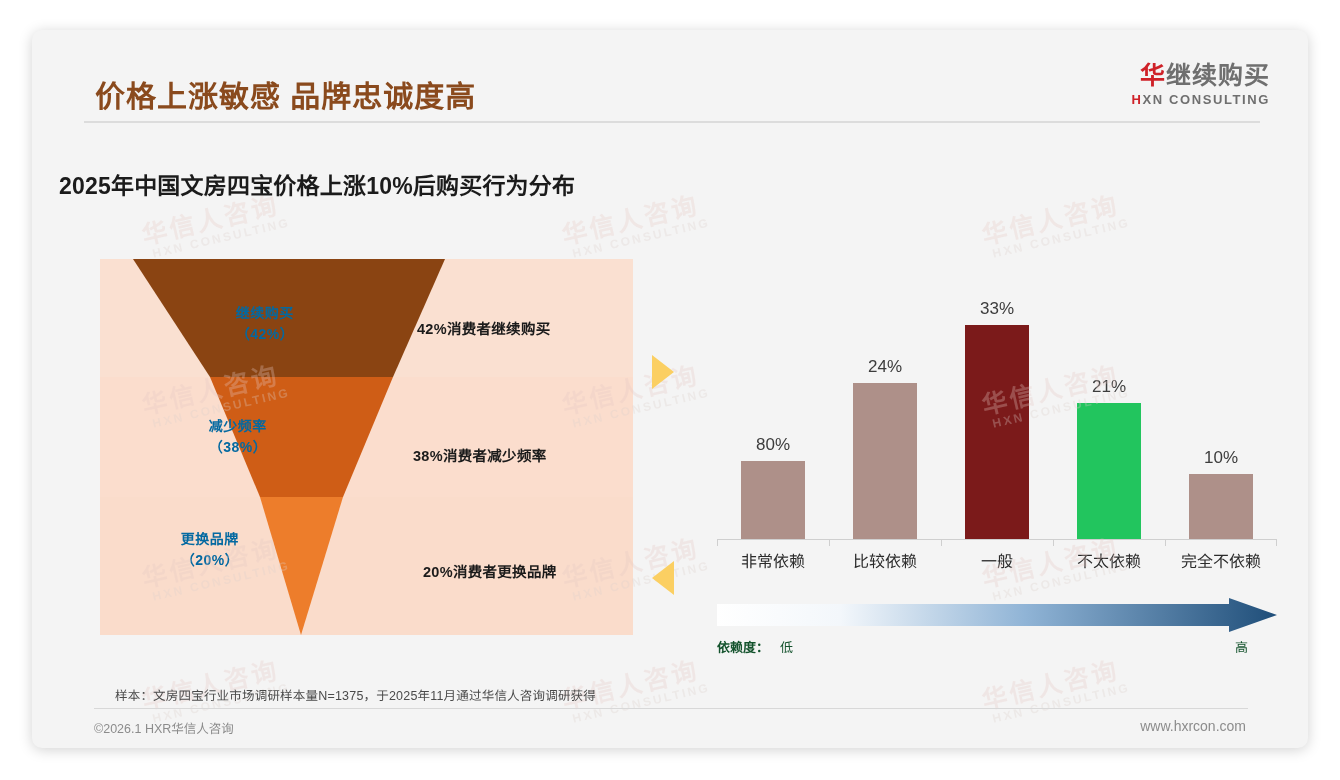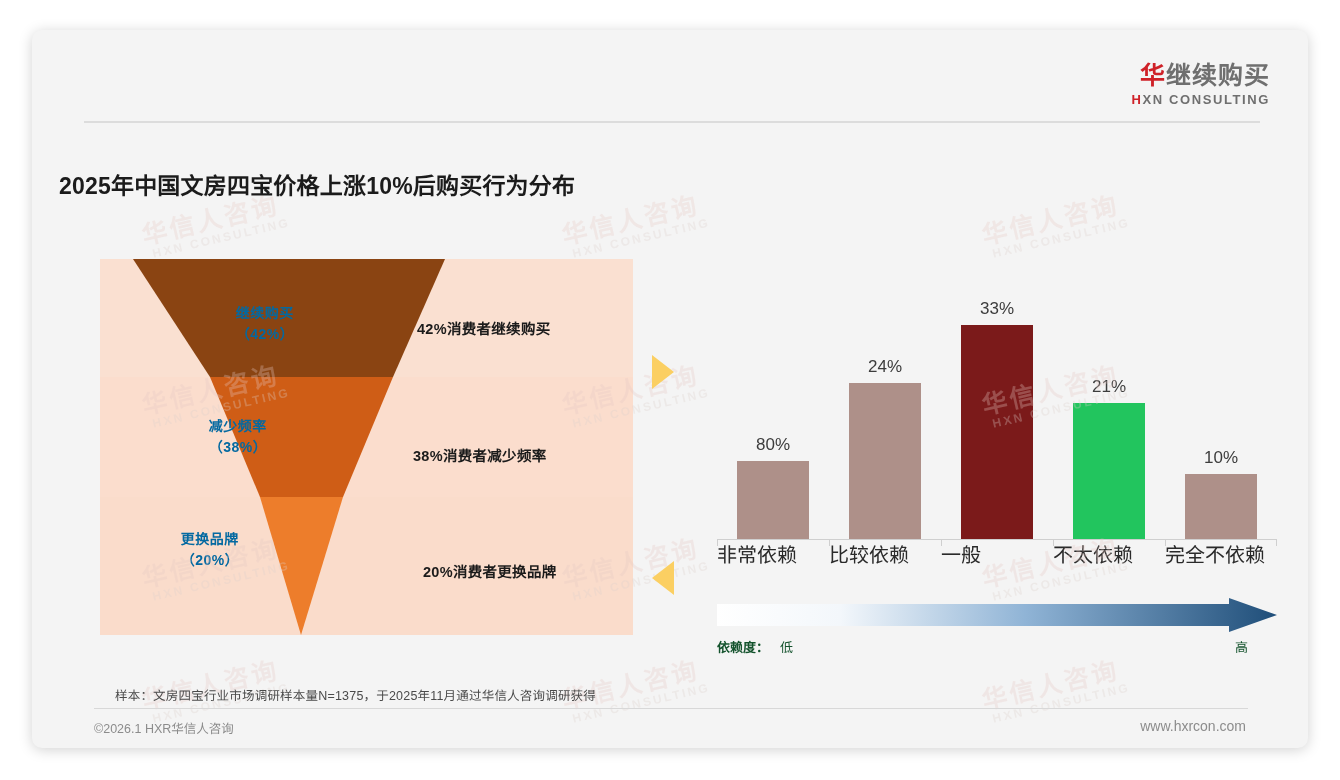--- a/index.html
+++ b/index.html
@@ -231,41 +231,42 @@
     position: absolute;
     bottom: 28px;
     width: 112px;
     height: 234px;
   }
   .bar {
     position: absolute;
     left: 50%;
     bottom: 0;
     transform: translateX(-50%);
-    width: 72px;
+    width: 64px;
     background: #ae9089;
   }
   .bar.hi { background: #7b1a1a; }
   .bar-value {
     position: absolute;
     left: 50%;
     transform: translateX(-50%);
     bottom: 100%;
     margin-bottom: 6px;
     font-size: 17px;
     color: #3c3c3c;
     white-space: nowrap;
   }
   .bar-cat {
     position: absolute;
     left: 0;
     width: 112px;
     top: 100%;
-    text-align: left;
-    font-size: 20px;
+    margin-top: 9px;
+    text-align: center;
+    font-size: 16px;
     color: #2a2a2a;
     white-space: nowrap;
   }
 
   
   .legend {
     position: absolute;
     left: 685px;
     top: 568px;
     width: 560px;
@@ -379,20 +380,21 @@
       <div class="wm" style="left:530px; top:640px;">
         <span class="wm-cn">华信人咨询</span>
         <span class="wm-en">HXN CONSULTING</span>
       </div>
       <div class="wm" style="left:950px; top:640px;">
         <span class="wm-cn">华信人咨询</span>
         <span class="wm-en">HXN CONSULTING</span>
       </div>
     </div>
 
+    <div class="page-title">价格上涨敏感 品牌忠诚度高</div>
 
     <div class="logo">
       <div class="logo-cn"><span class="hua">华</span><span class="rest">继续购买</span></div>
       <div class="logo-en"><span class="h">H</span><span>XN CONSULTING</span></div>
     </div>
 
     <div class="header-rule"></div>
 
     <div class="sec-title" id="sec-title-left">2025年中国文房四宝价格上涨10%后购买行为分布</div>
 

